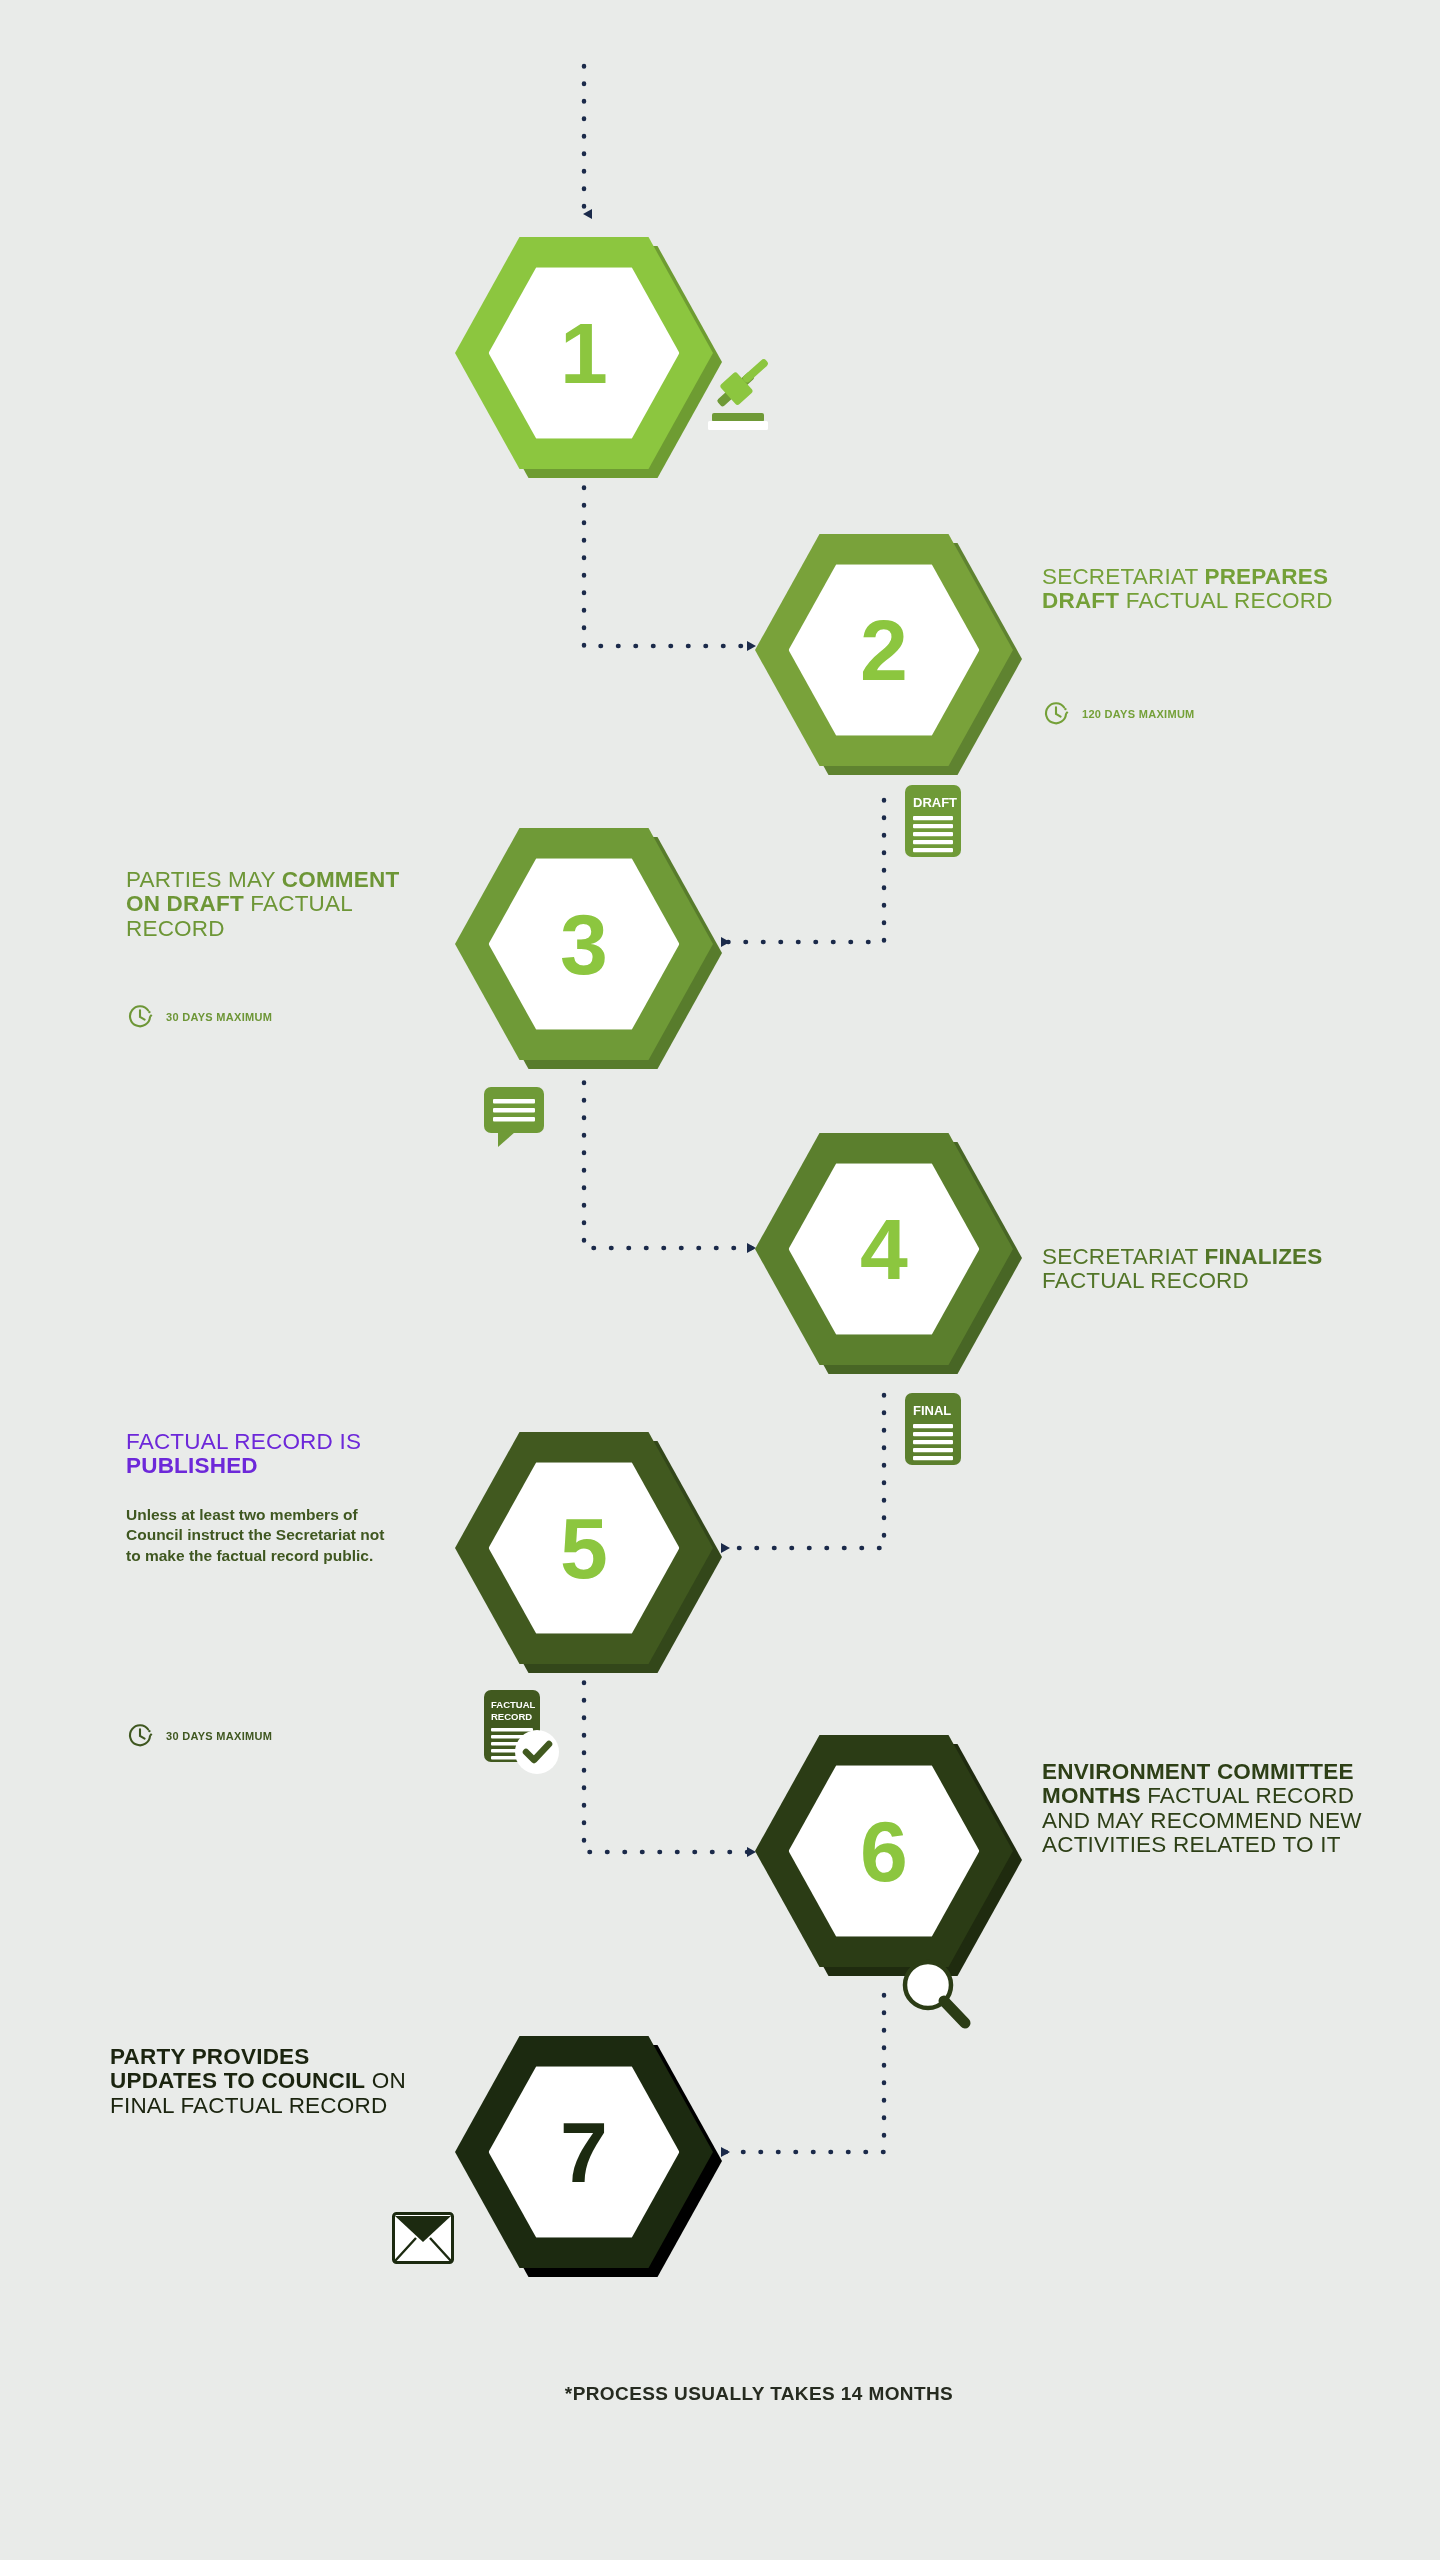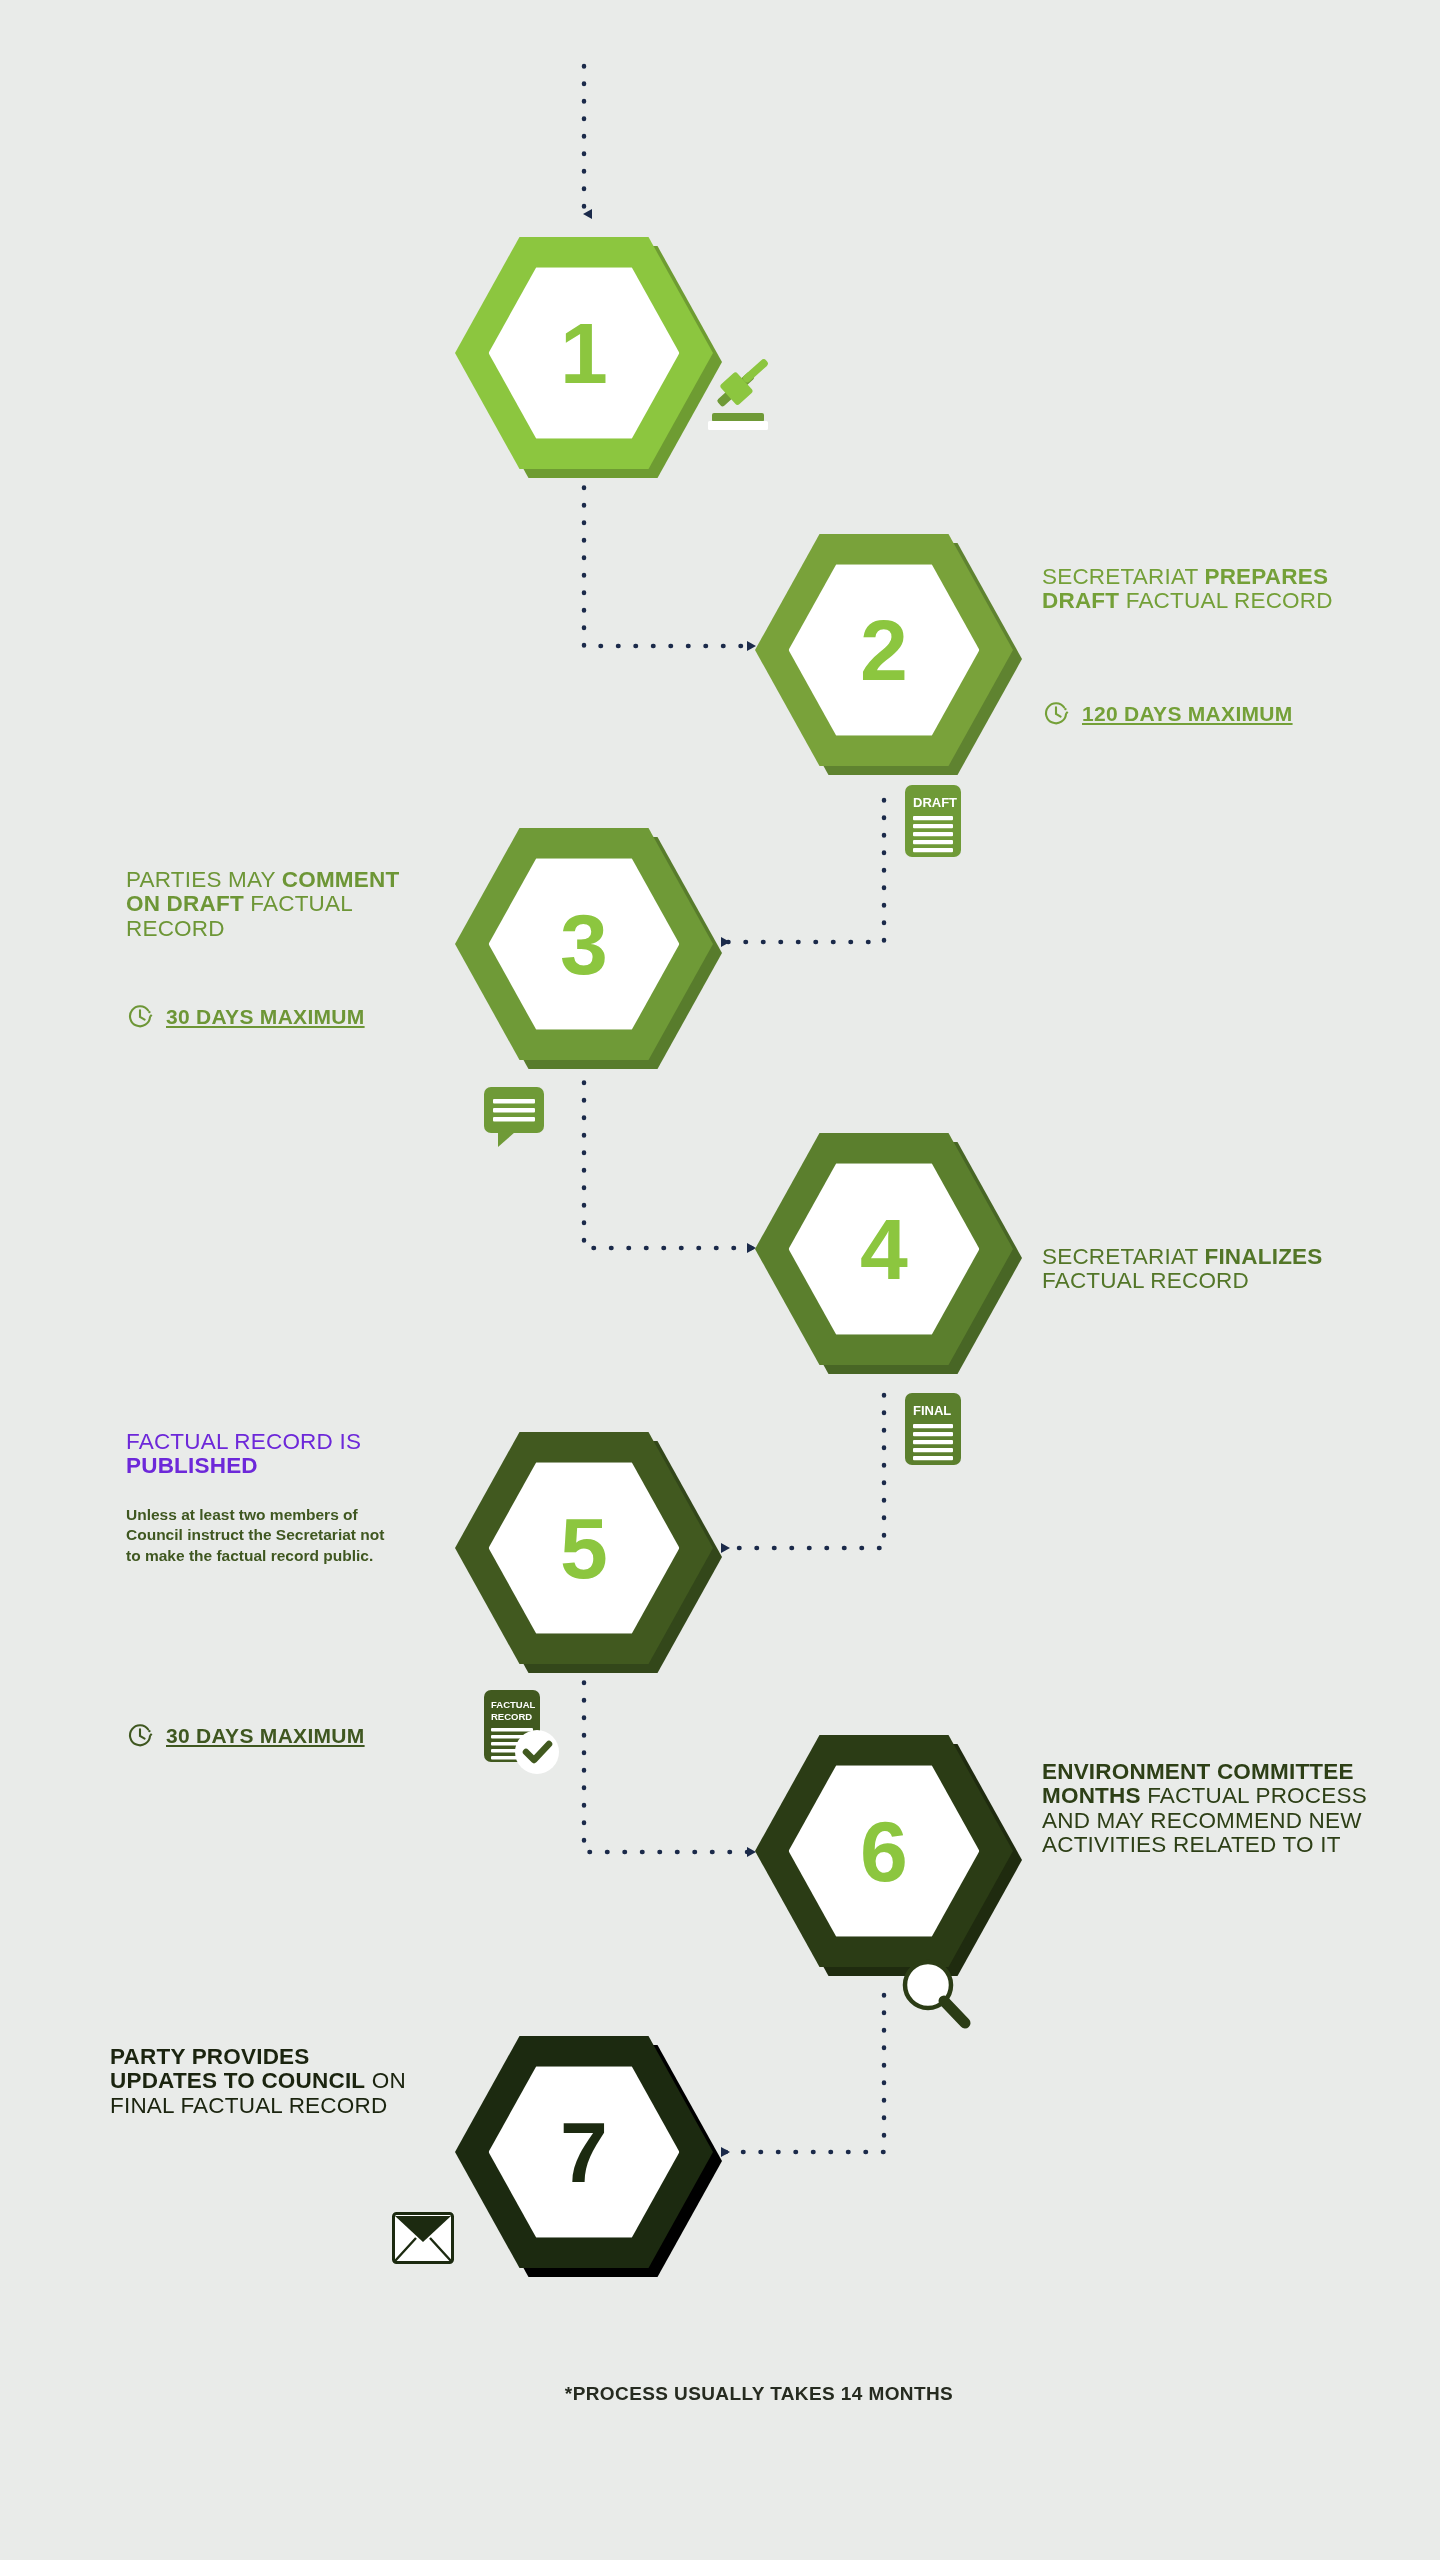--- a/index.html
+++ b/index.html
@@ -92,25 +92,24 @@
   }
 
   
   .duration {
     position: absolute;
     display: flex;
     align-items: center;
     gap: 12px;
   }
   .duration .dur-label {
-    font-size: 21px;
+    font-size: 11px;
     font-weight: 600;
     letter-spacing: 0.3px;
     white-space: nowrap;
-    text-decoration: underline;
   }
 
   
   #footer-note {
     position: absolute;
     left: 0;
     top: 2383px;
     width: 1440px;
     text-align: center;
     font-size: 19px;
@@ -323,21 +322,21 @@
 
   <div class="hex" style="left:755px; top:1735px;">
     <div class="shadow" style="background:#1f2b0f;"></div>
     <div class="ring" style="background:#2b3c15;"></div>
     <div class="core"></div>
     <div class="num" style="color:#8cc63f;">6</div>
   </div>
 
   <div class="txt" style="left:1042px; top:1760px; width:350px;">
     <p class="headline" style="color:#2d3f16;">
-      <b>ENVIRONMENT COMMITTEE MONTHS</b><span> FACTUAL PROCESS AND MAY RECOMMEND NEW ACTIVITIES RELATED TO IT</span>
+      <b>ENVIRONMENT COMMITTEE MONTHS</b><span> FACTUAL RECORD AND MAY RECOMMEND NEW ACTIVITIES RELATED TO IT</span>
     </p>
   </div>
 
   <div class="icon-abs" style="left:898px; top:1955px;">
     <svg width="76" height="80" viewBox="0 0 76 80">
       <circle cx="30" cy="30" r="23" fill="#ffffff" stroke="#2b3c15" stroke-width="4.5"></circle>
       <path d="M15 36 A17 17 0 0 1 33 14" fill="none" stroke="#ffffff" stroke-width="4" stroke-linecap="round"></path>
       <path d="M46 46 L67 68" stroke="#2b3c15" stroke-width="11" stroke-linecap="round"></path>
     </svg>
   </div>

